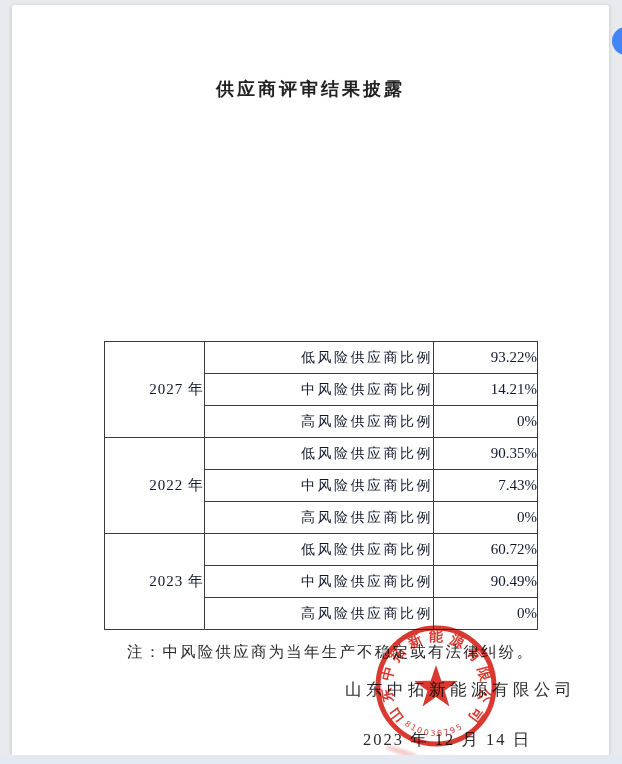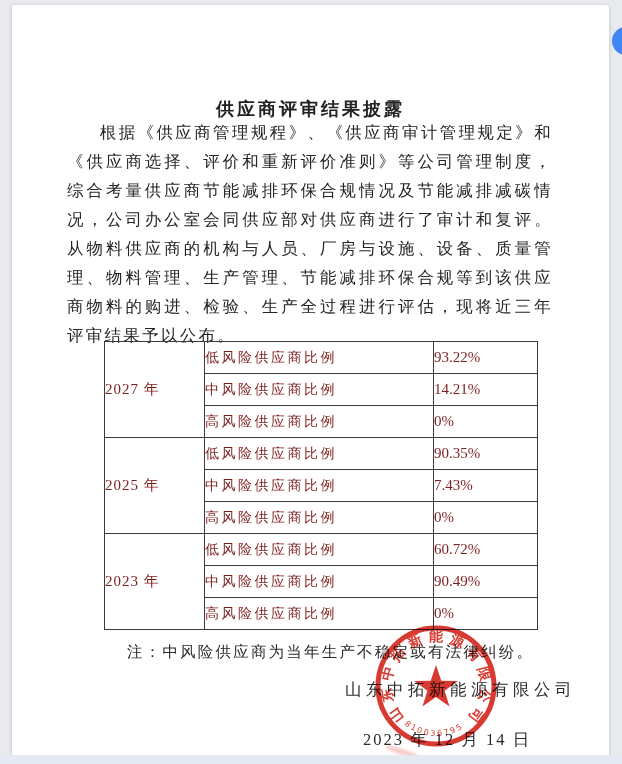--- a/index.html
+++ b/index.html
@@ -12,38 +12,38 @@
     color:#1f1f1f;
   }
   .viewport { position:absolute; inset:0; }
   .page {
     position:absolute; left:12px; top:5px; width:597px; height:750px;
     background:#ffffff;
     box-shadow:0 1px 4px rgba(0,0,0,.18);
     border-radius:3px 3px 0 0;
   }
   .doc-title {
-    position:absolute; top:92px; left:0; width:100%;
+    position:absolute; top:72px; left:0; width:100%;
     text-align:center; font-size:18px; font-weight:bold;
     letter-spacing:3px; color:#222;
   }
   .doc-paragraph {
     position:absolute; left:55px; top:113px; width:486px;
     font-size:16.4px; line-height:29px; letter-spacing:2.4px;
     text-align:justify; text-indent:2em; word-break:break-all;
     color:#252525;
   }
   table.eval-table {
     position:absolute; left:92px; top:336px; width:433px;
     border-collapse:collapse; table-layout:fixed;
   }
   .eval-table td {
     border:1.4px solid #3b3b3b;
-    height:32px; text-align:left; vertical-align:middle;
-    font-size:14px; color:#7f1d1d;
+    height:32px; text-align:right; vertical-align:middle;
+    font-size:14px; color:#0f172a;
   }
   .eval-table .col-year  { width:100px; }
   .eval-table .col-label { width:229px; }
   .eval-table .col-value { width:104px; }
   .eval-table td.year-cell  { font-size:15px; letter-spacing:1px; }
   .eval-table td.label-cell { letter-spacing:2.5px; }
   .eval-table td.value-cell { font-size:15px; }
   .doc-note {
     position:absolute; left:115px; top:637px;
     font-size:15.5px; letter-spacing:2.2px; color:#2a2a2a;
@@ -80,21 +80,20 @@
 </style>
 </head>
 <body>
 
 <div class="viewport">
 
   <div class="page">
 
     <div class="doc-title">供应商评审结果披露</div>
 
-    <div class="doc-paragraph">根据《供应商管理规程》、《供应商审计管理规定》和《供应商选择、评价和重新评价准则》等公司管理制度，综合考量供应商节能减排环保合规情况及节能减排减碳情况，公司办公室会同供应部对供应商进行了审计和复评。从物料供应商的机构与人员、厂房与设施、设备、质量管理、物料管理、生产管理、节能减排环保合规等到该供应商物料的购进、检验、生产全过程进行评估，现将近三年评审结果予以公布。</div>
 
     <table class="eval-table">
       <colgroup>
         <col class="col-year">
           <col class="col-label">
           <col class="col-value">
       </colgroup>
       <tbody>
         <tr>
           <td class="year-cell" rowspan="3">2027 年</td>
@@ -104,21 +103,21 @@
         <tr>
           <td class="label-cell">中风险供应商比例</td>
           <td class="value-cell">14.21%</td>
         </tr>
         <tr>
           <td class="label-cell">高风险供应商比例</td>
           <td class="value-cell">0%</td>
         </tr>
 
         <tr>
-          <td class="year-cell" rowspan="3">2025 年</td>
+          <td class="year-cell" rowspan="3">2022 年</td>
           <td class="label-cell">低风险供应商比例</td>
           <td class="value-cell">90.35%</td>
         </tr>
         <tr>
           <td class="label-cell">中风险供应商比例</td>
           <td class="value-cell">7.43%</td>
         </tr>
         <tr>
           <td class="label-cell">高风险供应商比例</td>
           <td class="value-cell">0%</td>

